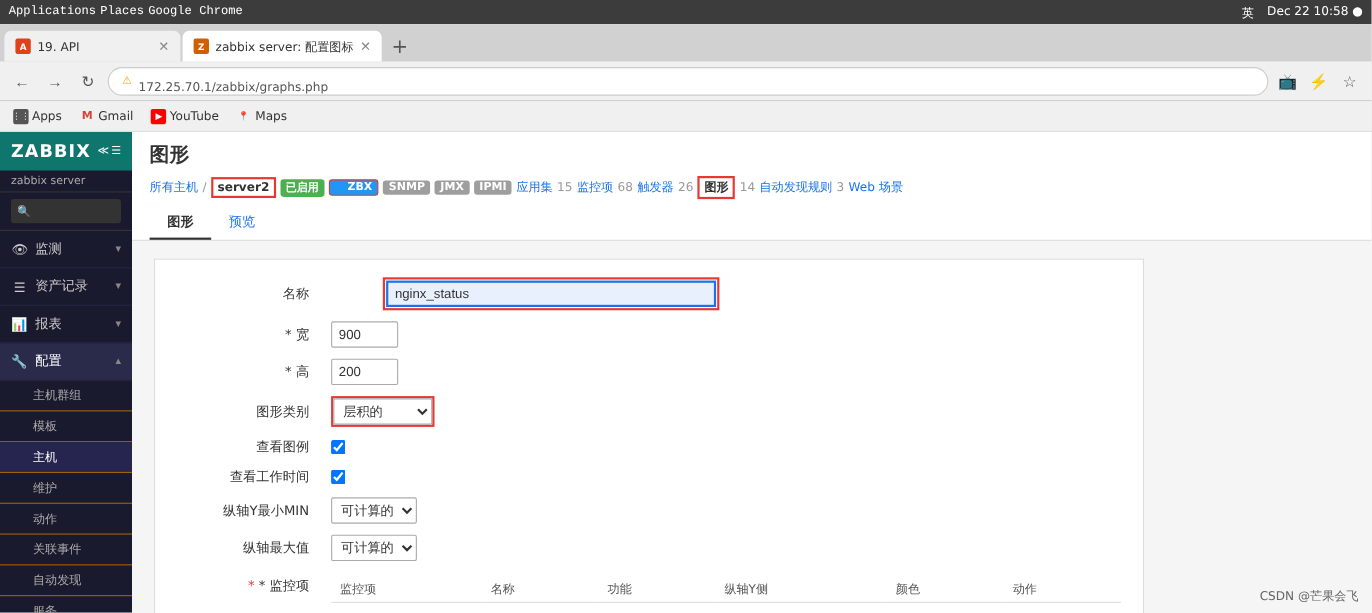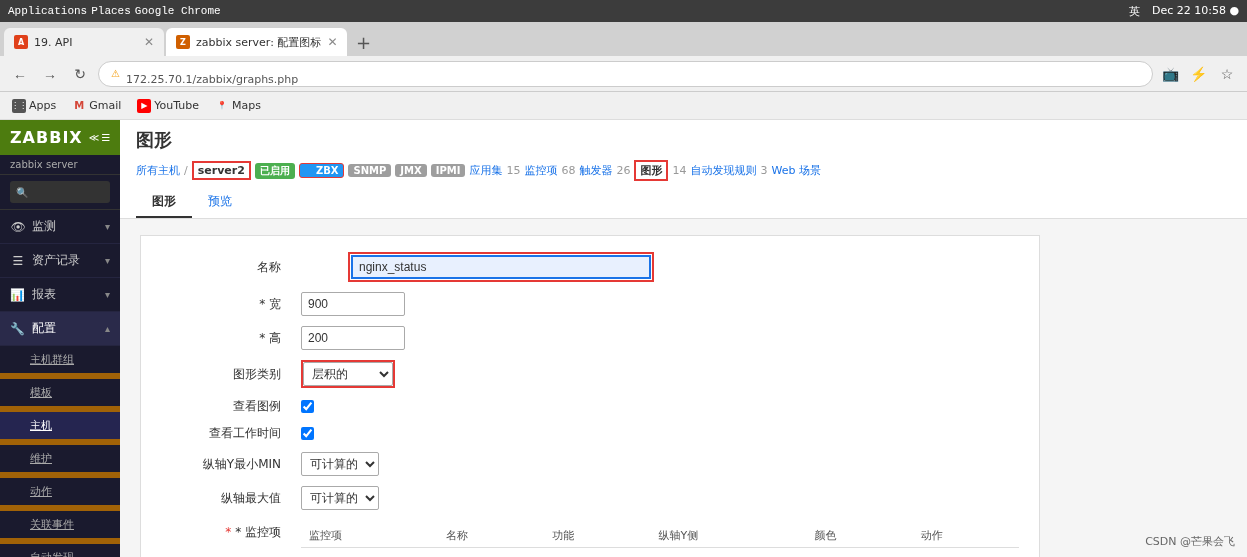--- a/index.html
+++ b/index.html
@@ -104,21 +104,21 @@
     
     .sidebar {
       width: 120px;
       background: #1a1a2e;
       display: flex;
       flex-direction: column;
       color: #ccc;
       flex-shrink: 0;
     }
     .sidebar-logo {
-      background: #4d7c0f;
+      background: #0f766e;
       padding: 8px 10px;
       display: flex;
       align-items: center;
       gap: 6px;
     }
     .logo-text { color: #fff; font-weight: bold; font-size: 16px; letter-spacing: 1px; }
     .logo-icons { display: flex; gap: 2px; margin-left: auto; }
     .logo-icon-btn { color: #fff; font-size: 10px; cursor: pointer; }
     .sidebar-server {
       padding: 4px 10px;
@@ -153,22 +153,21 @@
     }
     .sidebar-item.active { background: #2a2a4a; color: #fff; }
     .sidebar-item-icon { font-size: 12px; width: 16px; text-align: center; }
     .sidebar-item-label { flex: 1; }
     .sidebar-item-arrow { font-size: 10px; color: #888; }
     .sidebar-sub-item {
       padding: 6px 10px 6px 30px;
       cursor: pointer;
       color: #aaa;
       font-size: 11px;
-      border-bottom: 6px solid #a16207;
-      text-decoration: underline;
+      border-bottom: 1px solid #a16207;
     }
     .sidebar-sub-item.active { color: #fff; background: #252550; }
 
     
     .content-area {
       flex: 1;
       background: #f0f0f0;
       display: flex;
       flex-direction: column;
       overflow: hidden;
@@ -276,21 +275,21 @@
     }
     .form-input.name-input {
       width: 300px;
       background: #fff;
       border: 2px solid #1a73e8;
       border-radius: 0;
     }
     .form-input.name-input.highlighted {
       background: #e8f0fe;
     }
-    .form-input.small { width: 104px; }
+    .form-input.small { width: 61px; }
     .form-select {
       height: 24px;
       border: 1px solid #aaa;
       border-radius: 2px;
       padding: 0 4px;
       font-size: 12px;
       color: #333;
       background: #fff;
     }
     .form-checkbox { cursor: pointer; }

